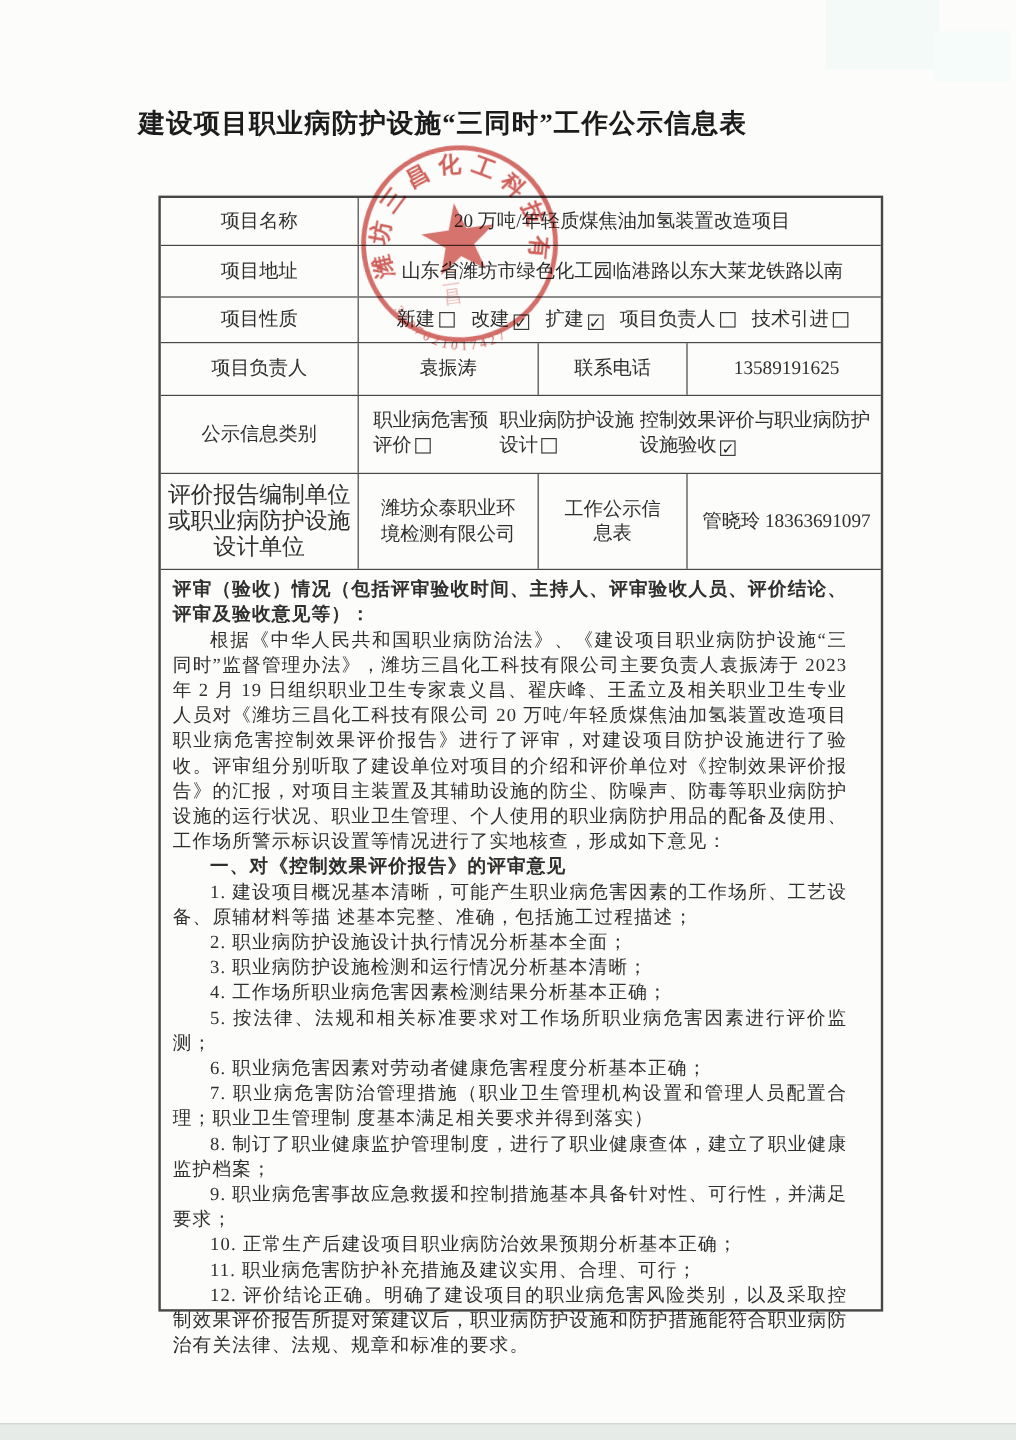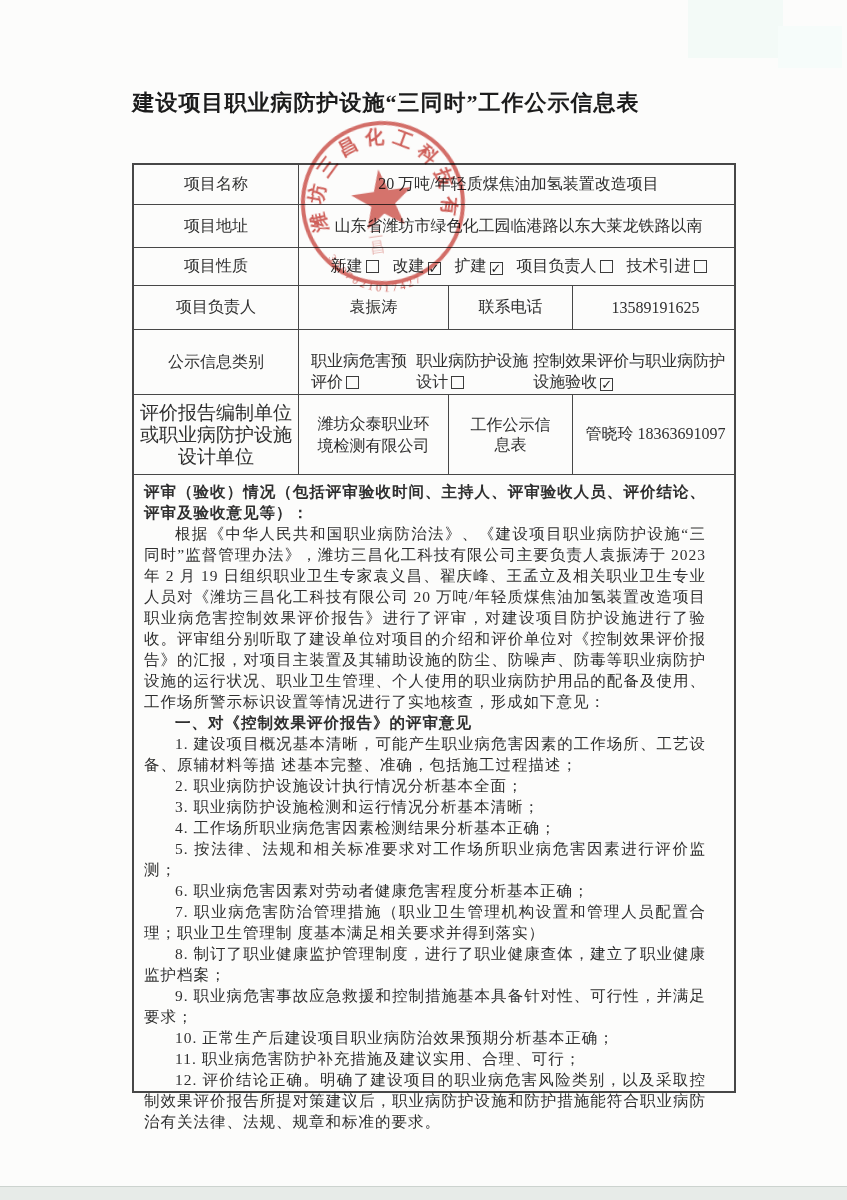--- a/index.html
+++ b/index.html
@@ -10,35 +10,35 @@
     color:#2f2f2f;
   }
   .tint{position:absolute;pointer-events:none;}
   .tint.a{left:688px;top:0;width:95px;height:58px;background:#f3faf7;}
   .tint.b{left:778px;top:26px;width:64px;height:42px;background:#f6fcfa;}
   .page-bottom-strip{
     position:absolute;left:0;bottom:0;width:847px;height:13px;
     background:#e7ebe8;border-top:1px solid #ccd3cf;
   }
   .doc-title{
-    position:absolute;left:17px;top:88px;width:738px;text-align:center;
+    position:absolute;left:0;top:88px;width:738px;text-align:center;
     font-size:22px;font-weight:bold;letter-spacing:1px;color:#1c1c1c;
   }
   
   .tbl{
     position:absolute;left:132px;top:163px;width:604px;
     border:2px solid #474747;box-sizing:border-box;
     font-size:16px;
   }
   .row{display:flex;box-sizing:border-box;border-top:1.5px solid #474747;}
   .row:first-child{border-top:none;}
   .cell{
     box-sizing:border-box;border-left:1.5px solid #474747;
     display:flex;align-items:center;justify-content:center;
-    text-align:center;padding:2px 6px;
+    text-align:center;padding:12px 6px;
   }
   .cell:first-child{border-left:none;}
   .c1{width:164px;flex:none;}
   .c2{width:150px;flex:none;}
   .c3{width:124px;flex:none;}
   .c4{width:166px;flex:none;}
   .cspan{width:440px;flex:none;}
   .r1{height:39px;} .r2{height:43px;} .r3{height:38px;} .r4{height:44px;}
   .r5{height:65px;} .r6{height:80px;}
   .left-list{flex-direction:row;align-items:flex-end;justify-content:center;

